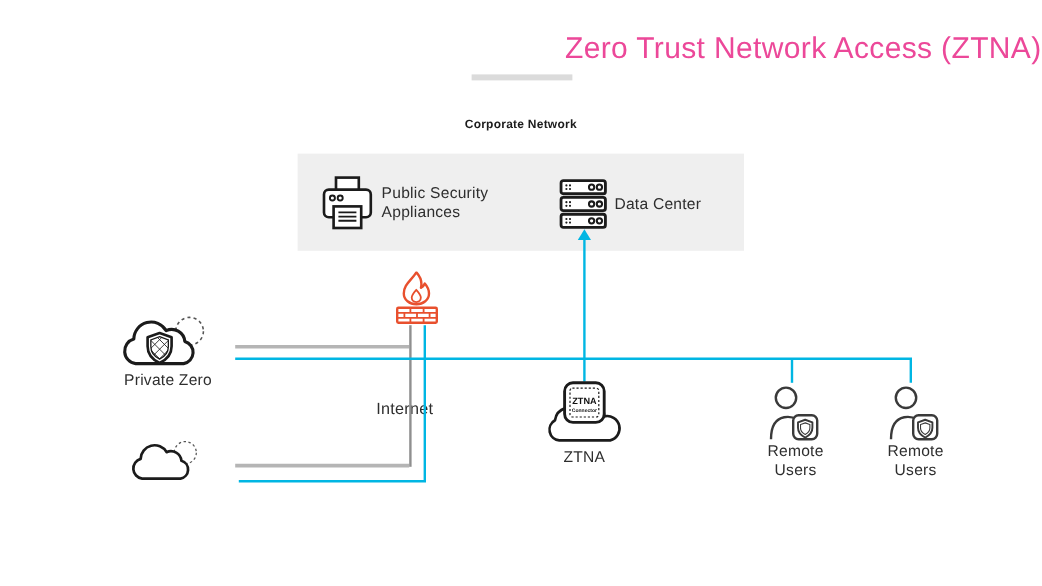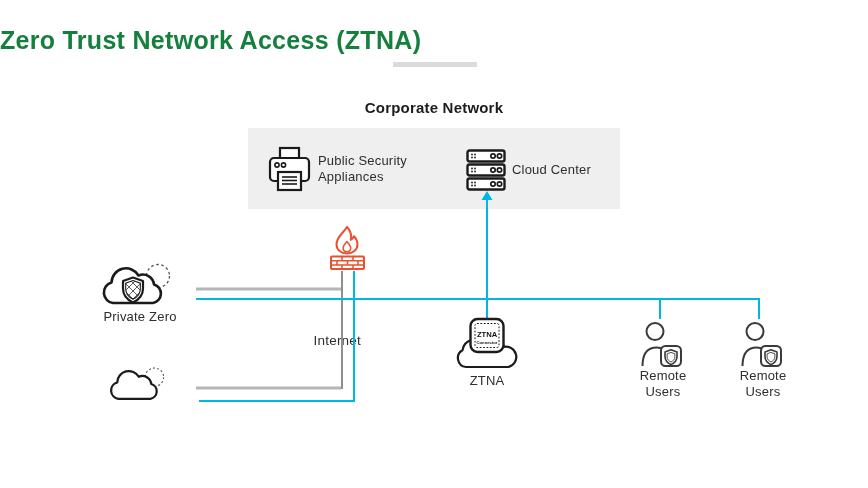--- a/index.html
+++ b/index.html
@@ -2,27 +2,27 @@
 <html><head>
 <meta charset="utf-8">
 <style>
   html,body{margin:0;padding:0;background:#fff;}
   .stage{
     position:relative;width:868px;height:488px;background:#ffffff;
     font-family:"Liberation Sans", sans-serif;color:#2b2b2b;overflow:hidden;
   }
   .abs{position:absolute;}
   .page-title{
-    left:0;right:0;top:26px;text-align:left;
-    font-size:25px;font-weight:bold;letter-spacing:.3px;color:#15803d;
+    left:0;right:0;top:26px;text-align:right;
+    font-size:25px;font-weight:normal;letter-spacing:.3px;color:#ec4899;
   }
   .title-underline{left:393px;top:62px;width:84px;height:5px;background:#dbdbdb;}
   .corp-label{
     left:334px;top:99px;width:200px;text-align:center;
-    font-size:15px;font-weight:bold;color:#1c1c1c;letter-spacing:.2px;
+    font-size:10px;font-weight:bold;color:#1c1c1c;letter-spacing:.2px;
   }
   .corp-box{left:248px;top:128px;width:372px;height:81px;background:#efefef;}
   .node-label{font-size:13px;color:#2e2e2e;letter-spacing:.2px;line-height:1.2;}
   .center{text-align:center;}
   .nsa-text{left:318px;top:153px;width:124px;}
   .dc-text{left:512px;top:162px;width:100px;}
   .pc-label{left:80px;top:309px;width:120px;}
   .pub-label{left:80px;top:403px;width:120px;}
   .internet-label{left:255px;top:333px;width:106px;text-align:right;font-size:13.5px;}
   .ztna-label{left:457px;top:373px;width:60px;}
@@ -90,21 +90,21 @@
     </g>
     <g fill="none" stroke="#1b1b1b" stroke-width="1.7">
       <circle cx="27" cy="7" r="2.2"></circle>
         <circle cx="33.5" cy="7" r="2.2"></circle>
       <circle cx="27" cy="21" r="2.2"></circle>
         <circle cx="33.5" cy="21" r="2.2"></circle>
       <circle cx="27" cy="35" r="2.2"></circle>
         <circle cx="33.5" cy="35" r="2.2"></circle>
     </g>
   </svg>
-  <div class="abs node-label dc-text">Cloud Center</div>
+  <div class="abs node-label dc-text">Data Center</div>
 
   <svg class="abs icon" style="left:329px;top:226px" width="37" height="44" viewBox="0 0 37 44">
     <path d="M18 1 C13.5 8 7.5 11 7.5 18.5 C7.5 24 12.3 27.5 18 27.5 C23.7 27.5 28.5 24 28.5 18.5 C28.5 15 27.1 12.6 25 10.2 C24.3 12.2 23.1 13.3 21.8 13.8 C22.8 9.5 21.2 4.5 18 1 Z" fill="#fff" stroke="#e8502e" stroke-width="2" stroke-linejoin="round"></path>
     <path d="M17.9 15.5 C15.4 18.3 14.1 19.8 14.1 22 C14.1 24.3 15.8 25.7 17.9 25.7 C20 25.7 21.7 24.3 21.7 22 C21.7 19.8 20.4 18.3 17.9 15.5 Z" fill="#fff" stroke="#e8502e" stroke-width="1.5" stroke-linejoin="round"></path>
     <rect x="2" y="30.5" width="33" height="12.5" rx="1" fill="#fff" stroke="#e8502e" stroke-width="2"></rect>
     <line x1="2" y1="34.7" x2="35" y2="34.7" stroke="#e8502e" stroke-width="1.5"></line>
     <line x1="2" y1="38.9" x2="35" y2="38.9" stroke="#e8502e" stroke-width="1.5"></line>
     <line x1="13" y1="30.5" x2="13" y2="34.7" stroke="#e8502e" stroke-width="1.5"></line>
     <line x1="24" y1="30.5" x2="24" y2="34.7" stroke="#e8502e" stroke-width="1.5"></line>
     <line x1="8" y1="34.7" x2="8" y2="38.9" stroke="#e8502e" stroke-width="1.5"></line>

